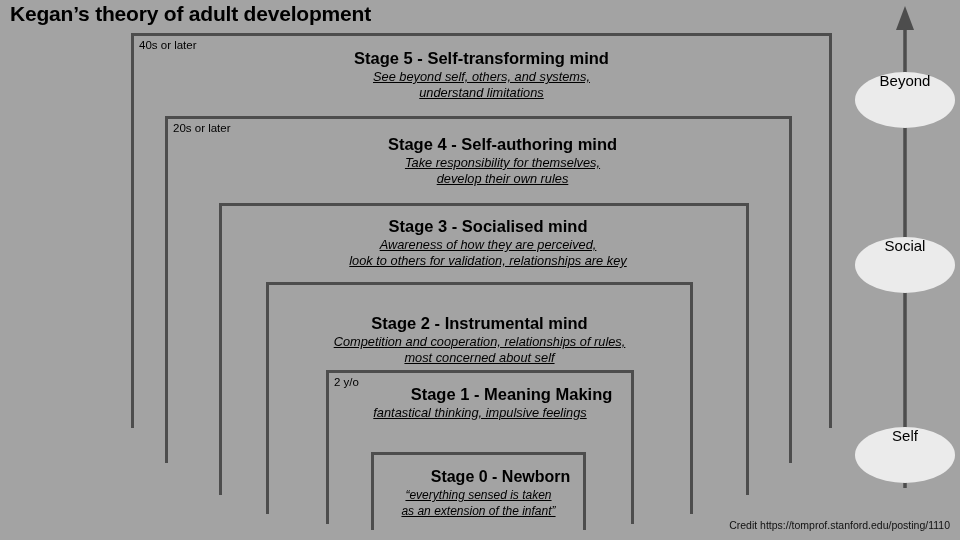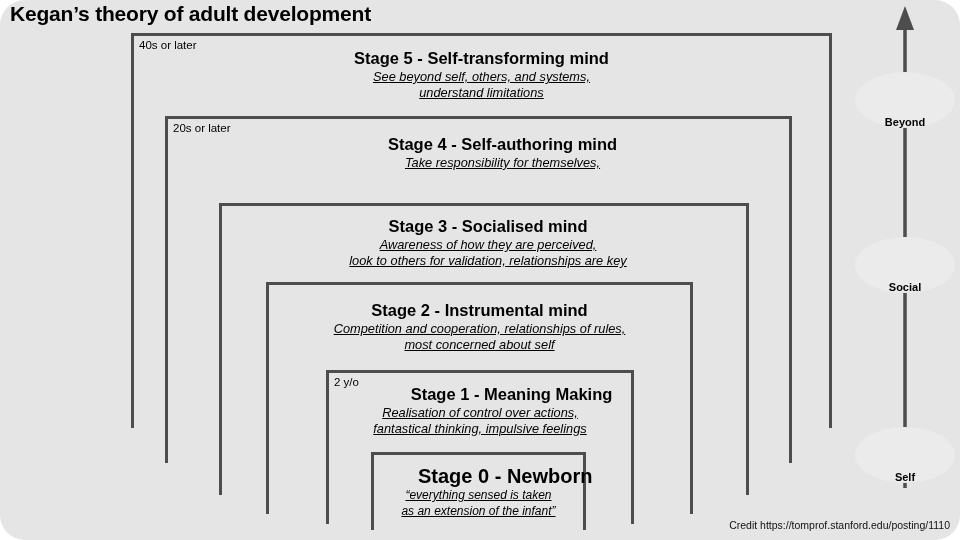--- a/index.html
+++ b/index.html
@@ -9,22 +9,21 @@
   }
   body {
     font-family: "Liberation Sans", sans-serif;
     color: #000000;
   }
   #canvas {
     position: relative;
     width: 960px;
     height: 540px;
     overflow: hidden;
-    background: #e5e5e5;
-    border-radius: 25px;
+    background: #a3a3a3;
   }
 
   
   #title {
     position: absolute;
     left: 10px;
     top: 2px;
     font-size: 21px;
     font-weight: bold;
     letter-spacing: -0.2px;
@@ -66,51 +65,50 @@
     font-size: 12.8px;
     font-style: italic;
     line-height: 16px;
   }
   .stage-desc div { white-space: nowrap; text-decoration: underline; }
 
   
   .st5 .stage-text { top: 12px; }
   .st4 .stage-text { top: 15px; margin-left: 48px; }
   .st3 .stage-text { top: 10px; margin-left: 8px; }
-  .st2 .stage-text { top: 15px; }
+  .st2 .stage-text { top: 28px; }
   .st1 .stage-text { top: 11px; }
   .st0 .stage-text { top: 11px; }
 
   .st1 .stage-title { padding-left: 28px; margin-left: 35px; }
 
-  .st0 .stage-title { font-size: 20px; padding-left: 44px; }
+  .st0 .stage-title { font-size: 16px; padding-left: 44px; }
   .st0 .stage-desc  { font-size: 12px; }
 
   
   #axis {
     position: absolute;
     left: 855px;
     top: 0px;
     width: 100px;
     height: 540px;
   }
   .ellipse {
     position: absolute;
     box-sizing: border-box;
     width: 100px;
     height: 56px;
     border-radius: 50%;
     background: #ebebeb;
     display: flex;
-    align-items: flex-end;
+    align-items: flex-start;
     justify-content: center;
-    font-size: 11px;
+    font-size: 15px;
     color: #000;
     left: 0;
-    font-weight: bold;
   }
   #ell-beyond { top: 72px; }
   #ell-social { top: 237px; }
   #ell-self   { top: 427px; }
 
   
   #credit {
     position: absolute;
     right: 10px;
     bottom: 9px;
@@ -136,20 +134,21 @@
       </div>
     </div>
   </div>
 
   <div class="stage-box st4" style="left:165px; top:116px; width:627px; height:347px;padding-left:28px;">
     <div class="age-label">20s or later</div>
     <div class="stage-text">
       <div class="stage-title">Stage 4 - Self-authoring mind</div>
       <div class="stage-desc">
         <div>Take responsibility for themselves,</div>
+        <div>develop their own rules</div>
       </div>
     </div>
   </div>
 
   <div class="stage-box st3" style="left:219px; top:203px; width:530px; height:292px;">
     <div class="age-label"></div>
     <div class="stage-text">
       <div class="stage-title">Stage 3 - Socialised mind</div>
       <div class="stage-desc">
         <div>Awareness of how they are perceived,</div>
@@ -167,21 +166,20 @@
         <div>most concerned about self</div>
       </div>
     </div>
   </div>
 
   <div class="stage-box st1" style="left:326px; top:370px; width:308px; height:154px;">
     <div class="age-label">2 y/o</div>
     <div class="stage-text">
       <div class="stage-title">Stage 1 - Meaning Making</div>
       <div class="stage-desc">
-        <div>Realisation of control over actions,</div>
         <div>fantastical thinking, impulsive feelings</div>
       </div>
     </div>
   </div>
 
   <div class="stage-box st0" style="left:371px; top:452px; width:215px; height:78px;">
     <div class="age-label"></div>
     <div class="stage-text">
       <div class="stage-title">Stage 0 - Newborn</div>
       <div class="stage-desc">

